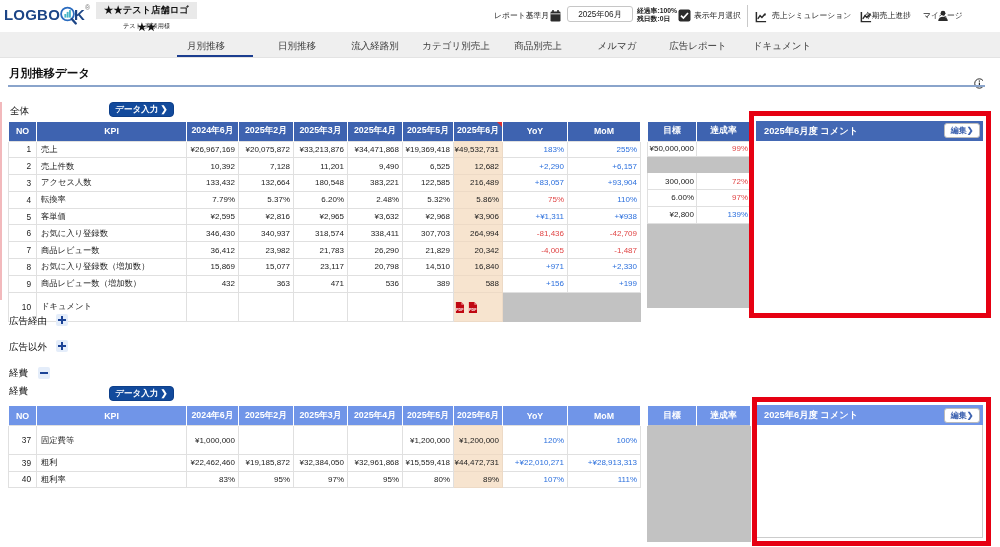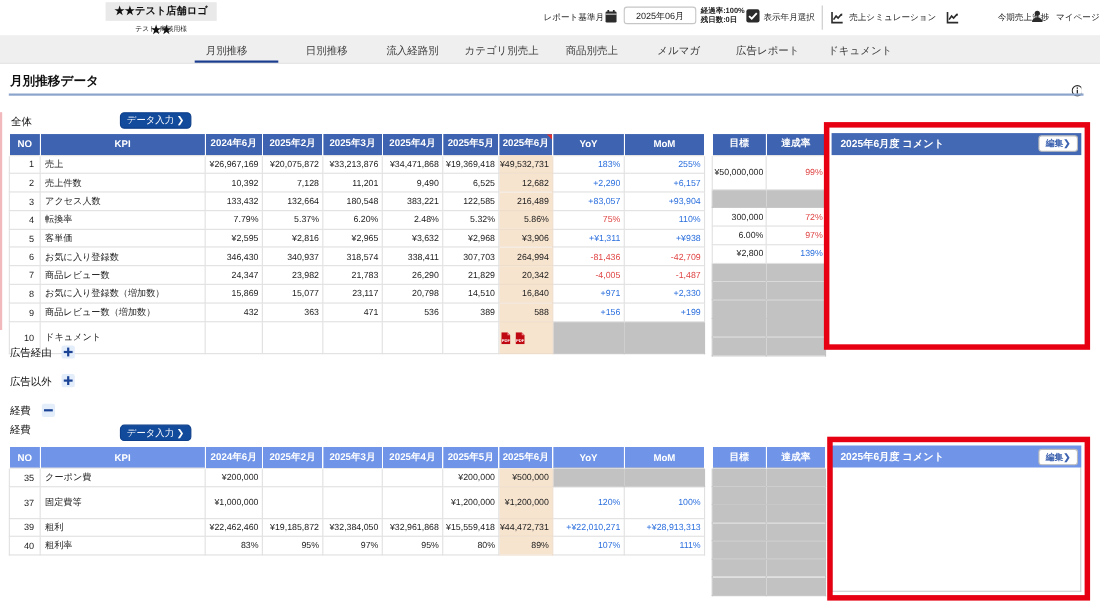--- a/index.html
+++ b/index.html
@@ -21,25 +21,37 @@
 .dt td.pdfcell{text-align:left;padding:2px 0 0 1px}
 .pdfcell svg{margin-right:4px;vertical-align:top}
 .rc{position:absolute;right:0;top:0;width:0;height:0;border-left:5px solid transparent;border-top:5px solid #e03030}
 .cbox{position:absolute;width:227px}
 .cbox .chd{height:20px;color:#fff;font-weight:bold;font-size:9.3px;line-height:20px;padding-left:8px;position:relative}
 .cbox .cbody{background:#fff;border:1px solid #ccc;border-top:none;font-size:7.4px;line-height:14.2px;color:#111;padding:4px 2px 0 5px}
 .editbtn{position:absolute;right:3px;top:2.5px;width:36px;height:15px;background:#fff;border:1px solid #bbb;border-radius:3px;color:#3e63b0;font-size:8px;font-weight:bold;text-align:center;line-height:13px}
 .redbox{position:absolute;border:5px solid #e60012}
 .sec{position:absolute;font-size:9.5px;color:#111}
 .pm{position:absolute;width:12px;height:12px;background:#e4edfa;border-radius:2px}.pm i{position:absolute;background:#1b4396}.pm .ph{left:2px;top:4.8px;width:8px;height:2.4px}.pm .pv{left:4.8px;top:2px;width:2.4px;height:8px}
-.inbtn{position:absolute;width:65px;height:15px;background:#124a9c;border:1px solid #0d3f8a;border-radius:4px;color:#fff;font-size:8.5px;font-weight:normal;text-align:center;line-height:13px}
+.inbtn{position:absolute;width:65px;height:15px;background:#124a9c;border:1px solid #0d3f8a;border-radius:4px;color:#fff;font-size:8.5px;font-weight:bold;text-align:center;line-height:13px}
 .toptxt{position:absolute;font-size:7.8px;color:#222}
 .navtab{position:absolute;font-size:9.5px;color:#3a3a3a;transform:translateX(-50%);white-space:nowrap}
 </style></head><body>
 <div id="page">
+<div style="position:absolute;left:4px;top:3px;width:92px;height:26px">
+<span style="font-weight:bold;font-size:15px;letter-spacing:0.2px;color:#1c4586;position:absolute;left:0;top:3px">LOGBO</span>
+<svg width="22" height="24" viewBox="0 0 22 24" style="position:absolute;left:54px;top:2px">
+<circle cx="9.5" cy="9" r="6.4" fill="#fff" stroke="#2a6bbf" stroke-width="1.8"></circle>
+<rect x="6.4" y="9" width="1.9" height="3.6" fill="#49b7c8"></rect>
+        <rect x="8.7" y="6.9" width="1.9" height="5.7" fill="#49b7c8"></rect>
+        <rect x="11" y="5.1" width="1.9" height="7.5" fill="#49b7c8"></rect>
+<path d="M13.8 13.9l4 4.6" stroke="#1c4586" stroke-width="2.3" stroke-linecap="round"></path>
+</svg>
+<span style="font-weight:bold;font-size:15px;color:#1c4586;position:absolute;left:70px;top:3px">K</span>
+<span style="font-size:7px;color:#777;position:absolute;left:81px;top:1px">®</span>
+</div>
     <div style="position:absolute;left:96px;top:2px;width:101px;height:17px;background:#e9e9e9;font-size:9.3px;font-weight:bold;color:#111;text-align:center;line-height:17px">★★テスト店舗ロゴ★★</div>
     <div style="position:absolute;left:96px;top:22px;width:101px;text-align:center;font-size:6.2px;color:#222">テスト_商談用様</div>
     <div class="toptxt" style="left:494px;top:10px">レポート基準月</div>
     <div class="abs" style="left:550px;top:8px"><svg width="11" height="12" viewBox="0 0 11 12" fill="#2b2b2b">
         <rect x="0.5" y="1.5" width="10" height="10" rx="1.2"></rect>
         <rect x="2.2" y="0" width="1.6" height="3" rx="0.5"></rect>
         <rect x="7.2" y="0" width="1.6" height="3" rx="0.5"></rect>
         <path d="M0.5 3.4h10v0.9h-10z" fill="#fff" opacity="0.9"></path>
       </svg></div>
     <div class="abs" style="left:567px;top:6px;width:66px;height:16px;border:1px solid #c6c6c6;border-radius:3px;background:#fff;font-size:8.2px;color:#222;text-align:center;line-height:15px">2025年06月</div>
@@ -54,26 +66,26 @@
         <path d="M1.5 1v10.5H12" stroke-width="1.6"></path>
         <path d="M3 8.5 5.5 5l2 2L11 3" stroke-width="1.6"></path>
         <path d="M11.5 2.2v2.6h-2.6" fill="#2b2b2b" stroke="none"></path>
       </svg></div>
     <div class="toptxt" style="left:772px;top:10px">売上シミュレーション</div>
     <div class="abs" style="left:860px;top:9px"><svg width="12" height="12" viewBox="0 0 13 13" fill="none" stroke="#2b2b2b">
         <path d="M1.5 1v10.5H12" stroke-width="1.6"></path>
         <path d="M3 8.5 5.5 5l2 2L11 3" stroke-width="1.6"></path>
         <path d="M11.5 2.2v2.6h-2.6" fill="#2b2b2b" stroke="none"></path>
       </svg></div>
-    <div class="toptxt" style="left:907px;top:10px">今期売上進捗</div>
+    <div class="toptxt" style="left:864px;top:10px">今期売上進捗</div>
     <div class="abs" style="left:937px;top:8px"><svg width="12" height="12" viewBox="0 0 13 13" fill="#2b2b2b">
         <circle cx="6.5" cy="3.4" r="2.6"></circle>
         <path d="M1.3 12c0-2.9 2.3-4.6 5.2-4.6s5.2 1.7 5.2 4.6z"></path>
       </svg></div>
-    <div class="toptxt" style="left:960px;top:10px">マイページ</div>
+    <div class="toptxt" style="left:923px;top:10px">マイページ</div>
     <div class="abs" style="left:0;top:32px;width:1000px;height:26px;background:#efefef;border-bottom:1px solid #e3e3e3"></div>
     <div class="navtab" style="left:206px;top:40px">月別推移</div>
     <div class="navtab" style="left:297px;top:40px">日別推移</div>
     <div class="navtab" style="left:375px;top:40px">流入経路別</div>
     <div class="navtab" style="left:456px;top:40px">カテゴリ別売上</div>
     <div class="navtab" style="left:538px;top:40px">商品別売上</div>
     <div class="navtab" style="left:617px;top:40px">メルマガ</div>
     <div class="navtab" style="left:698px;top:40px">広告レポート</div>
     <div class="navtab" style="left:782px;top:40px">ドキュメント</div>
     <div class="abs" style="left:177px;top:54.5px;width:76px;height:2.5px;background:#1b3d8f"></div>
@@ -181,21 +193,21 @@
           <td class="num">318,574</td>
           <td class="num">338,411</td>
           <td class="num">307,703</td>
           <td class="num m6">264,994</td>
           <td class="num r">-81,436</td>
           <td class="num r">-42,709</td>
         </tr>
         <tr style="height:16.8px">
           <td class="no">7</td>
           <td class="kpi">商品レビュー数</td>
-          <td class="num">24,347</td>
+          <td class="num">36,412</td>
           <td class="num">23,982</td>
           <td class="num">21,783</td>
           <td class="num">26,290</td>
           <td class="num">21,829</td>
           <td class="num m6">20,342</td>
           <td class="num r">-4,005</td>
           <td class="num r">-1,487</td>
         </tr>
         <tr style="height:16.8px">
           <td class="no">8</td>
@@ -246,21 +258,21 @@
     <table class="dt gt h1" style="left:647px;top:120.5px;width:103px">
       <colgroup>
         <col style="width:49px">
         <col style="width:54px">
       </colgroup>
       <tbody>
         <tr class="hd">
           <th>目標</th>
           <th>達成率</th>
         </tr>
-        <tr style="height:31px">
+        <tr style="height:15px">
           <td class="num">¥50,000,000</td>
           <td class="num r">99%</td>
         </tr>
         <tr style="height:16.8px">
           <td class="num gray"></td>
           <td class="num gray"></td>
         </tr>
         <tr style="height:16.8px">
           <td class="num">300,000</td>
           <td class="num r">72%</td>
@@ -334,32 +346,20 @@
           <th>KPI</th>
           <th style="position:relative">2024年6月</th>
           <th style="position:relative">2025年2月</th>
           <th style="position:relative">2025年3月</th>
           <th style="position:relative">2025年4月</th>
           <th style="position:relative">2025年5月</th>
           <th style="position:relative">2025年6月</th>
           <th>YoY</th>
           <th>MoM</th>
         </tr>
-        <tr style="height:16.57px">
-          <td class="no">35</td>
-          <td class="kpi">クーポン費</td>
-          <td class="num">¥200,000</td>
-          <td class="num"></td>
-          <td class="num"></td>
-          <td class="num"></td>
-          <td class="num">¥200,000</td>
-          <td class="num m6">¥500,000</td>
-          <td class="num gray"></td>
-          <td class="num gray"></td>
-        </tr>
         <tr style="height:29px">
           <td class="no">37</td>
           <td class="kpi">固定費等</td>
           <td class="num">¥1,000,000</td>
           <td class="num"></td>
           <td class="num"></td>
           <td class="num"></td>
           <td class="num">¥1,200,000</td>
           <td class="num m6">¥1,200,000</td>
           <td class="num b">120%</td>

